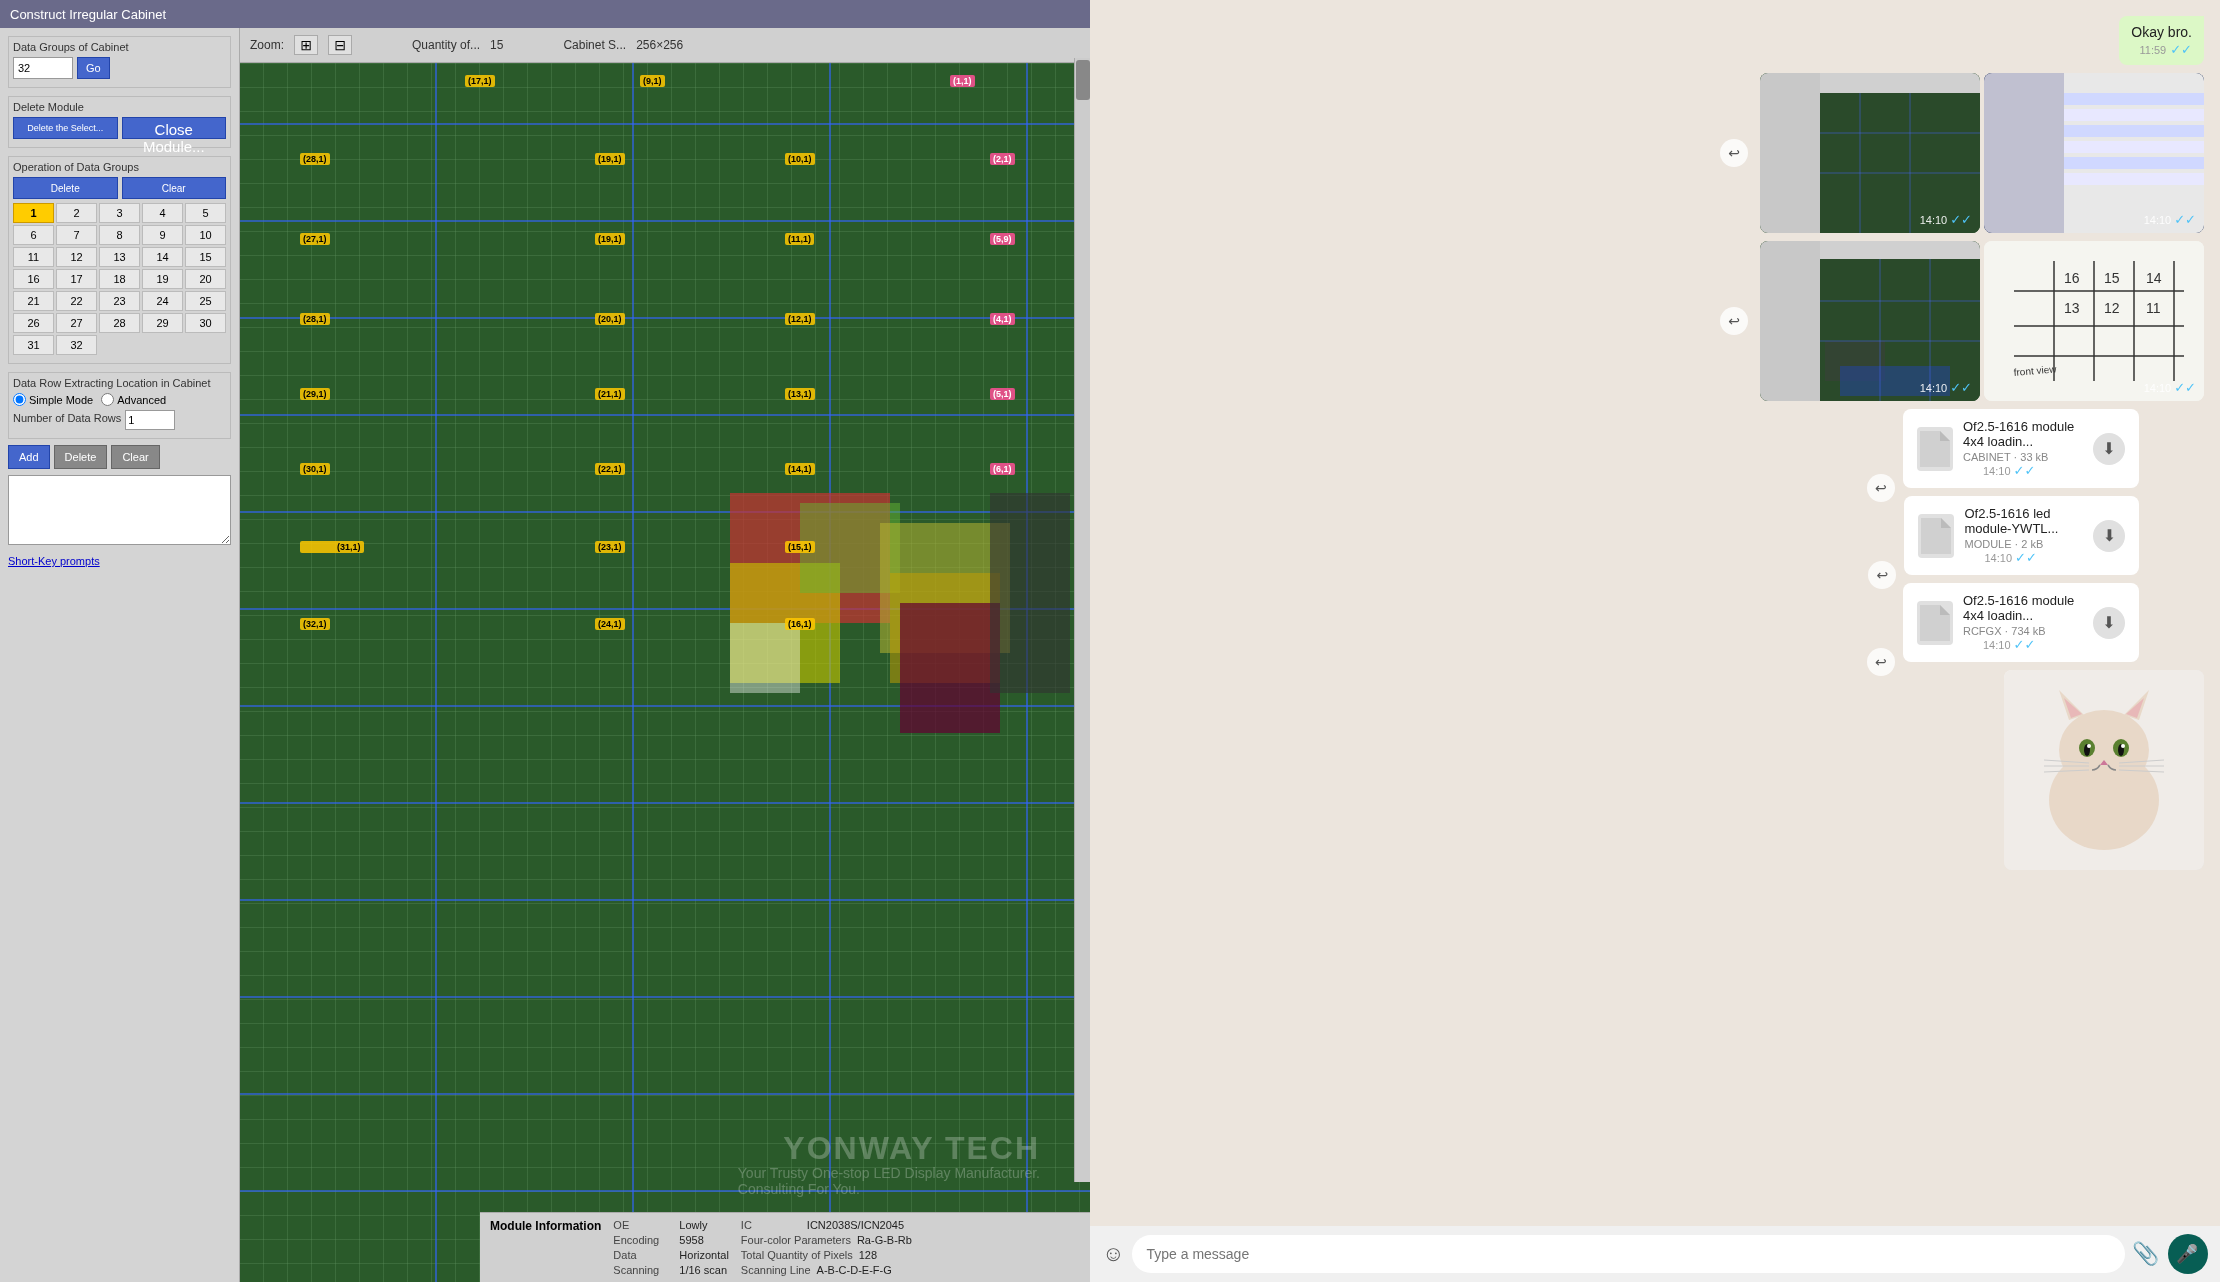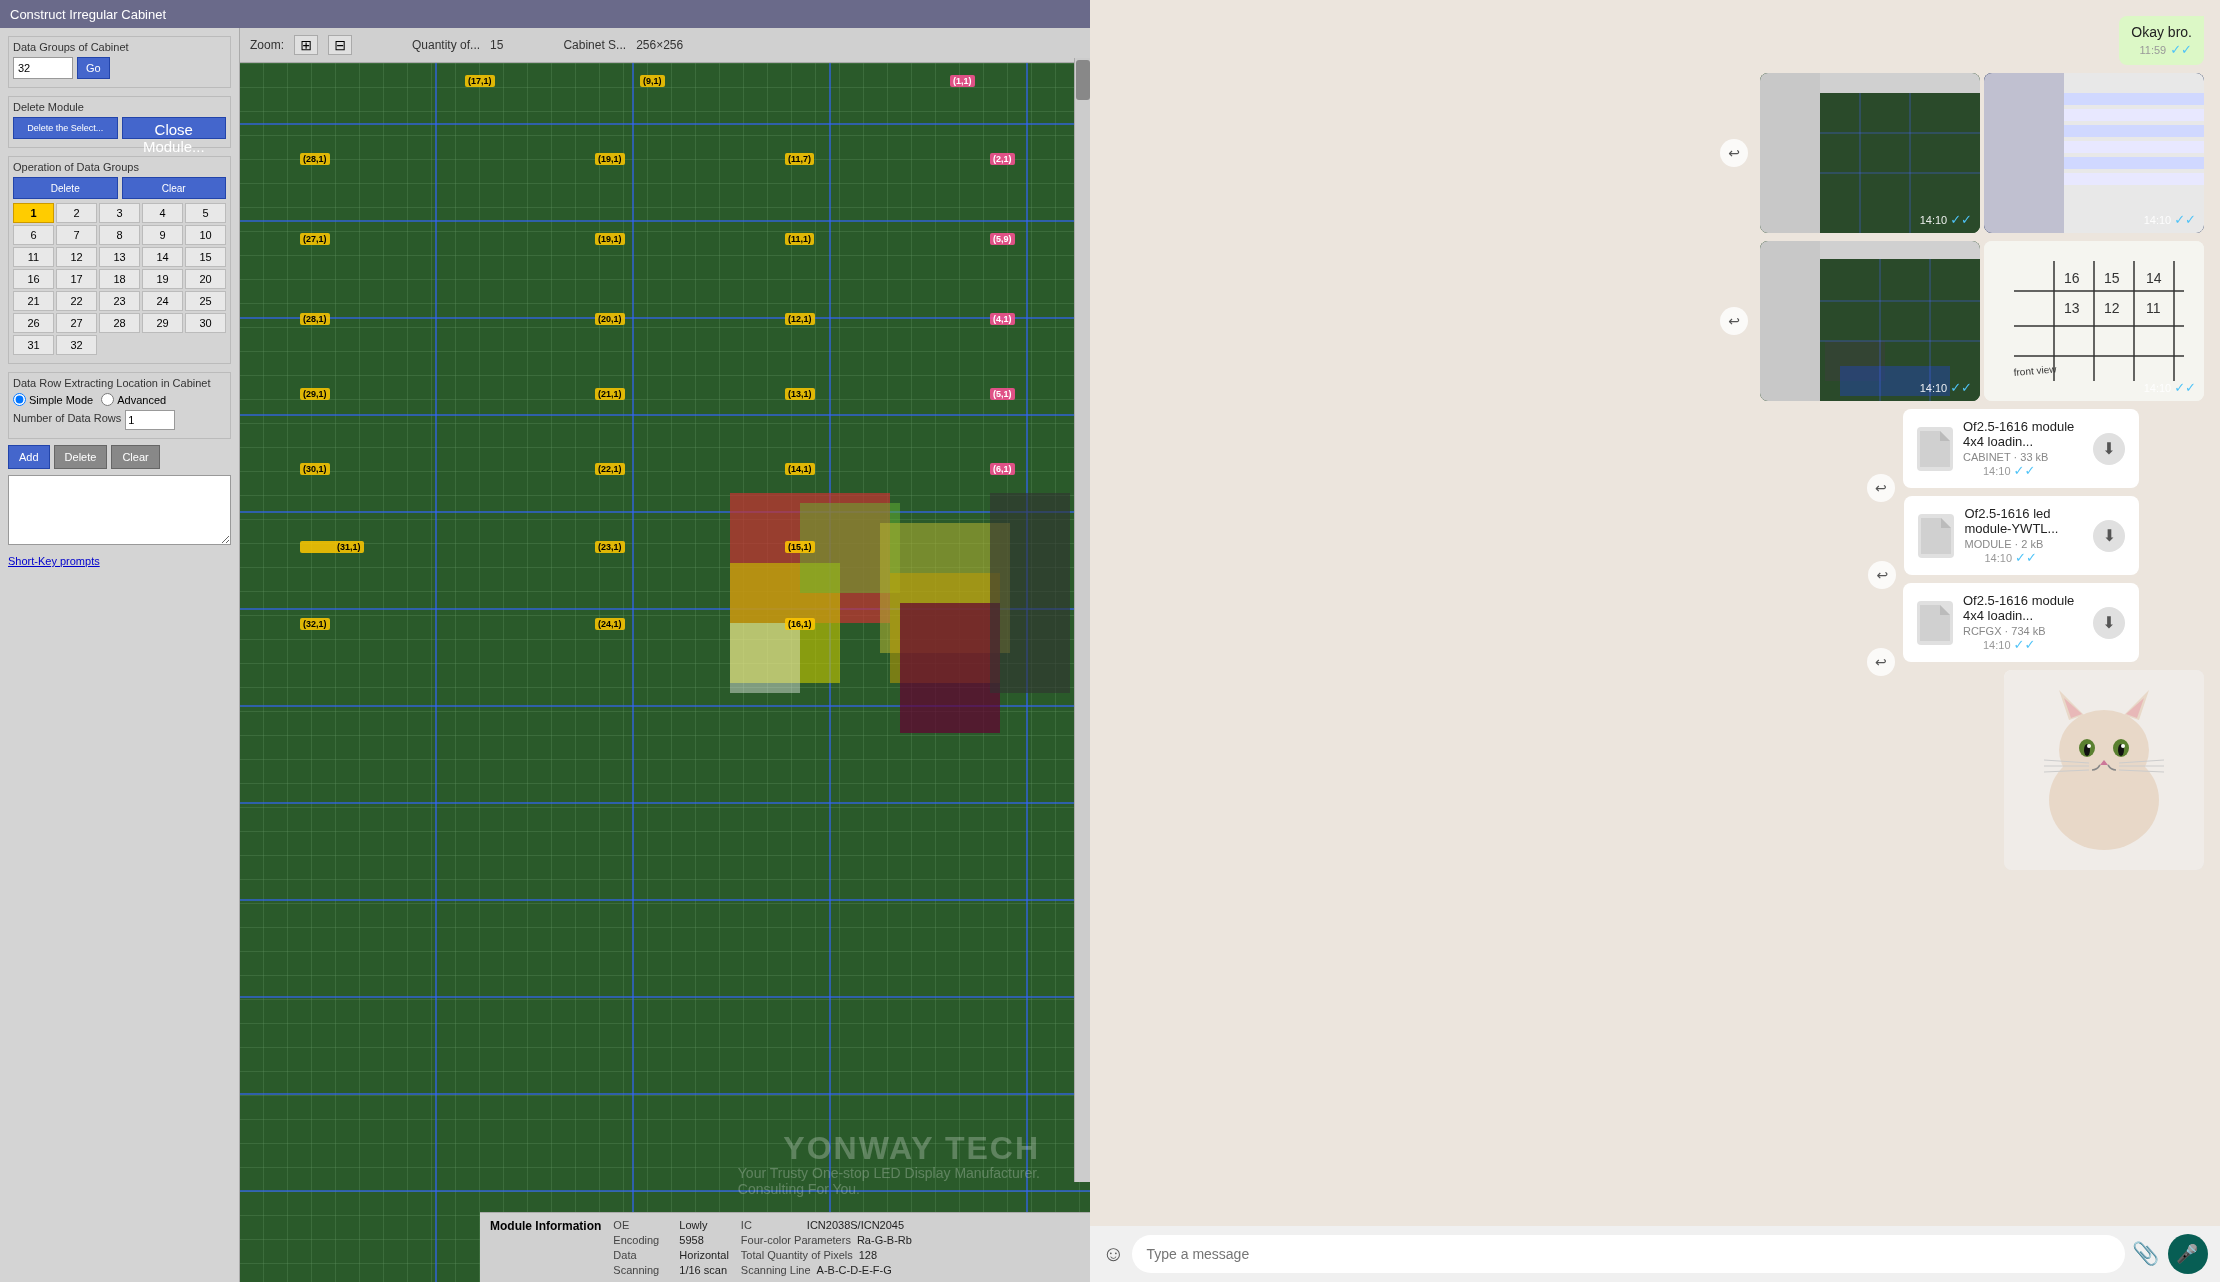--- a/index.html
+++ b/index.html
@@ -716,21 +716,21 @@
         <div class="color-overlay" style="left:490px;top:560px;width:70px;height:70px;background:rgba(255,255,255,0.4);"></div>
         <div class="color-overlay" style="left:660px;top:540px;width:100px;height:130px;background:rgba(100,0,50,0.7);"></div>
         <div class="color-overlay" style="left:750px;top:430px;width:80px;height:200px;background:rgba(50,50,50,0.6);"></div>
 
         <div class="cell-label" style="left:200px;top:12px;margin-left:25px;">(17,1)</div>
         <div class="cell-label" style="left:400px;top:12px;">(9,1)</div>
         <div class="cell-label cell-label-pink" style="left:710px;top:12px;">(1,1)</div>
 
         <div class="cell-label" style="left:60px;top:90px;">(28,1)</div>
         <div class="cell-label" style="left:355px;top:90px;">(19,1)</div>
-        <div class="cell-label" style="left:545px;top:90px;">(11,7)</div>
+        <div class="cell-label" style="left:545px;top:90px;">(10,1)</div>
         <div class="cell-label cell-label-pink" style="left:750px;top:90px;">(2,1)</div>
 
         <div class="cell-label" style="left:60px;top:170px;">(27,1)</div>
         <div class="cell-label" style="left:355px;top:170px;">(19,1)</div>
         <div class="cell-label" style="left:545px;top:170px;">(11,1)</div>
         <div class="cell-label cell-label-pink" style="left:750px;top:170px;">(5,9)</div>
 
         <div class="cell-label" style="left:60px;top:250px;">(28,1)</div>
         <div class="cell-label" style="left:355px;top:250px;">(20,1)</div>
         <div class="cell-label" style="left:545px;top:250px;">(12,1)</div>

